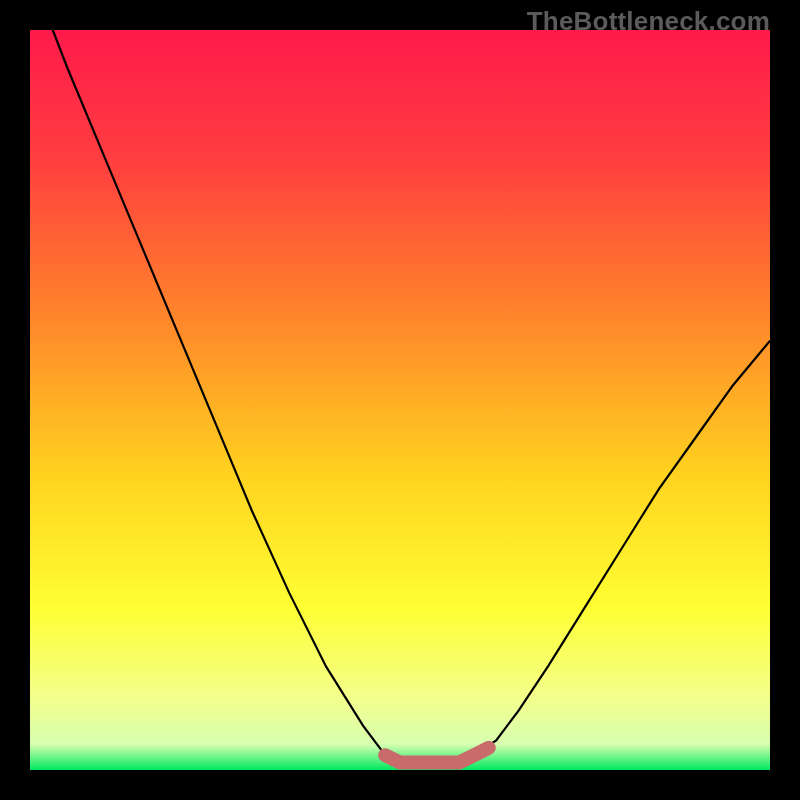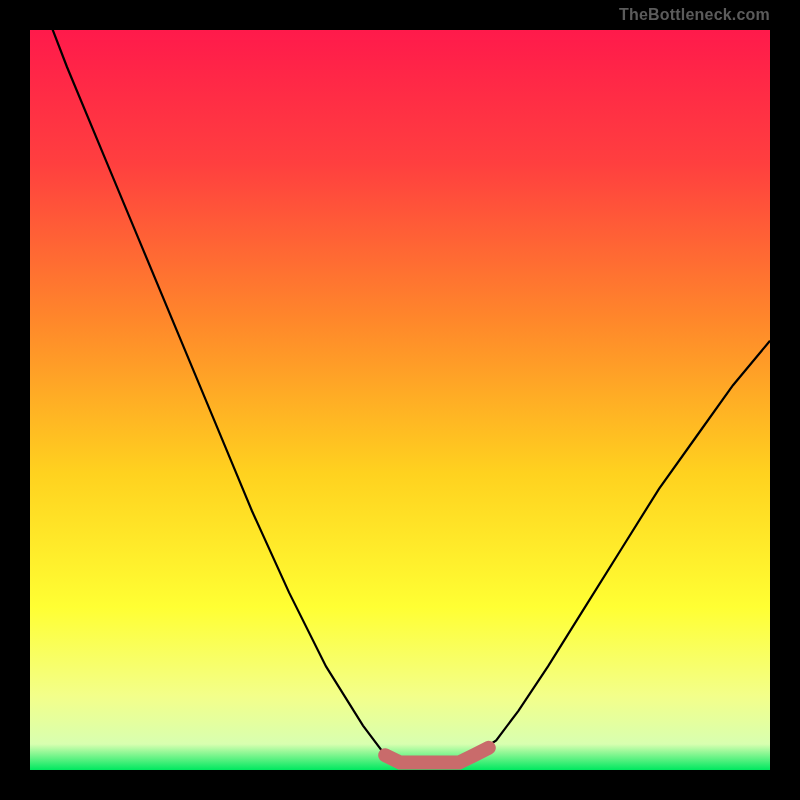--- a/index.html
+++ b/index.html
@@ -31,21 +31,21 @@
     left: 0;
     top: 0;
     width: 100%;
     height: 100%;
   }
   .watermark {
     position: absolute;
     top: 6px;
     right: 30px;
     font-family: Arial, Helvetica, sans-serif;
-    font-size: 16px;
+    font-size: 26px;
     font-weight: 600;
     color: #5b5b5b;
     letter-spacing: 0.2px;
   }
   svg.curve {
     position: absolute;
     left: 0;
     top: 0;
     width: 100%;
     height: 100%;

